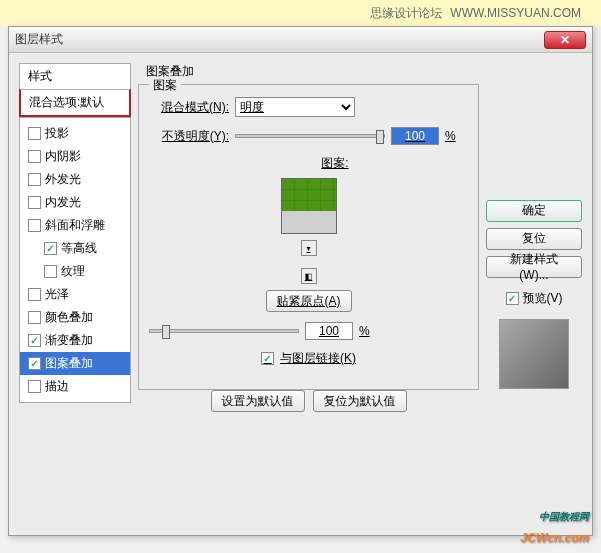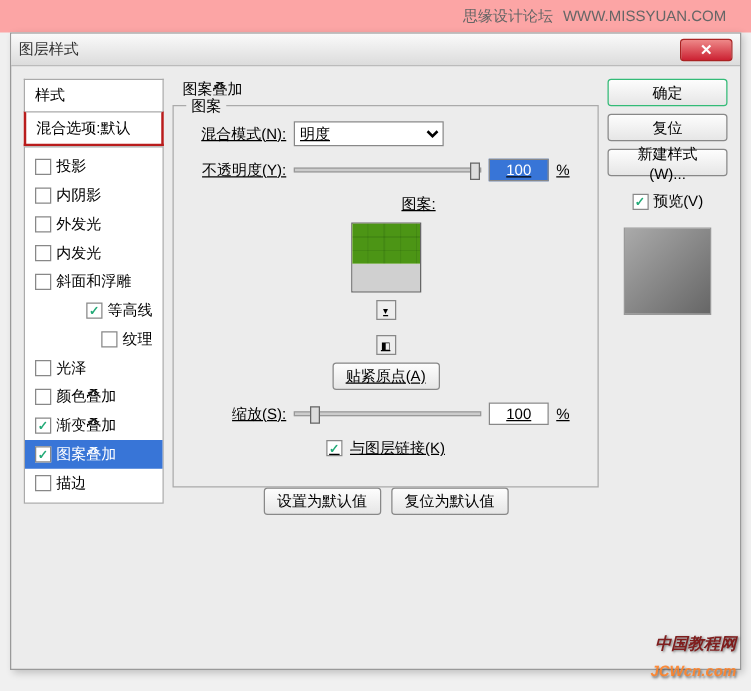--- a/index.html
+++ b/index.html
@@ -1,55 +1,55 @@
 <!DOCTYPE html>
 <html><head>
   <meta charset="utf-8">
   <style>
     * { box-sizing: border-box; margin: 0; padding: 0; font-family: "Microsoft YaHei", SimSun, sans-serif; font-size: 12px; }
     body { width: 601px; height: 553px; background: #f0f0f0; position: relative; }
-    .top-banner { height: 26px; background: #fca5a5; display: flex; align-items: center; justify-content: flex-end; padding-right: 20px; color: #666; font-size: 11px; }
+    .top-banner { height: 26px; background: #fef9c3; display: flex; align-items: center; justify-content: flex-end; padding-right: 20px; color: #666; font-size: 11px; }
     .top-banner span:first-child { margin-right: 8px; }
     .dialog { position: absolute; top: 26px; left: 8px; right: 8px; height: 510px; background: #ececec; border: 1px solid #999; box-shadow: 2px 2px 6px rgba(0,0,0,0.2); }
     .titlebar { height: 26px; background: linear-gradient(#fafafa, #dcdcdc); border-bottom: 1px solid #bbb; display: flex; align-items: center; padding: 0 6px; }
     .titlebar-text { flex: 1; color: #333; }
     .close-btn { width: 42px; height: 18px; background: linear-gradient(#e88, #c23); border: 1px solid #a22; border-radius: 3px; display: flex; align-items: center; justify-content: center; color: #fff; font-weight: bold; cursor: pointer; }
     .body { display: flex; padding: 10px; gap: 3px; height: calc(100% - 26px); }
     .left-panel { width: 112px; }
     .fieldset { border: 1px solid #aaa; padding: 4px 0; background: #fff; }
     .left-header { border: 1px solid #aaa; border-bottom: none; padding: 4px 8px; background: #fff; }
     .left-subheader { border: 2px solid #b91c1c; border-top: 1px solid #aaa; padding: 4px 8px; background: #fff; }
     .style-item { display: flex; align-items: center; padding: 3px 8px; gap: 4px; cursor: pointer; }
     .style-item.selected { background: #3875d7; color: #fff; }
-    .style-item.indent { padding-left: 24px; justify-content: flex-end; }
+    .style-item.indent { padding-left: 24px; }
     .checkbox { width: 13px; height: 13px; border: 1px solid #888; background: #fff; display: inline-flex; align-items: center; justify-content: center; font-size: 10px; color: #333; }
     .checkbox.checked::after { content: "✓"; color: #2a7; font-weight: bold; }
     .center-panel { flex: 1; padding: 0 4px; }
     .group-title { margin-bottom: 2px; margin-left: 8px; }
     .group-box { border: 1px solid #aaa; padding: 12px 10px; position: relative; margin-top: 4px; }
     .group-box > .legend { position: absolute; top: -8px; left: 10px; background: #ececec; padding: 0 4px; }
     .row { display: flex; align-items: center; margin-bottom: 10px; gap: 6px; text-decoration: underline; }
     .row label { text-align: right; }
     .row label.w1 { width: 80px; }
     select { width: 120px; height: 20px; border: 1px solid #888; background: #fff; }
     .slider { flex: 1; height: 4px; background: #ccc; position: relative; border: 1px solid #999; max-width: 150px; }
     .slider-thumb { position: absolute; top: -5px; width: 8px; height: 14px; background: #ddd; border: 1px solid #666; }
     .num-input { width: 48px; height: 18px; border: 1px solid #888; text-align: center; background: #fff; }
     .num-input.sel { background: #3875d7; color: #fff; }
     .pattern-swatch { width: 56px; height: 56px; border: 1px solid #666; display: flex; flex-direction: column; }
     .brick-top { flex: 0 0 60%; background: repeating-linear-gradient(90deg, #8bc34a 0 12px, #7cb342 12px 13px), repeating-linear-gradient(0deg, #8bc34a 0 10px, #7cb342 10px 11px); background-blend-mode: multiply; }
     .brick-bottom { flex: 1; background: #d0d0d0; }
     .small-dd { width: 16px; height: 16px; border: 1px solid #888; background: #eee; display: inline-flex; align-items: center; justify-content: center; font-size: 8px; cursor: pointer; }
     .button { height: 22px; padding: 0 10px; border: 1px solid #888; background: linear-gradient(#fdfdfd,#e6e6e6); border-radius: 3px; cursor: pointer; display: inline-flex; align-items: center; justify-content: center; }
-    .right-panel { width: 96px; display: flex; flex-direction: column; gap: 6px; align-items: stretch; }
+    .right-panel { width: 96px; display: flex; flex-direction: column; gap: 6px; align-items: stretch; justify-content: center; }
     .right-panel .button { width: 100%; }
     .preview-check { display: flex; align-items: center; gap: 4px; margin-top: 6px; justify-content: center; }
     .preview-box { margin-top: 6px; height: 70px; border: 1px solid #999; background: linear-gradient(135deg,#aaa,#666); align-self: center; width: 70px; }
     .footer-wm { position: absolute; bottom: 6px; right: 12px; color: rgba(255,130,40,0.9); font-size: 20px; font-weight: bold; font-style: italic; text-shadow: 1px 1px 2px rgba(0,0,0,0.5); }
-    .footer-wm small { color: #7f1d1d; font-size: 13px; display: block; text-align: right; }
+    .footer-wm small { color: #0f766e; font-size: 10px; display: block; text-align: right; }
     .btn-row { display:flex; gap:8px; justify-content:center; }
   </style>
 </head>
 <body>
 
 <div class="top-banner">
   <span>思缘设计论坛</span>
   <span>WWW.MISSYUAN.COM</span>
 </div>
 
@@ -145,21 +145,20 @@
             <div class="brick-top"></div>
             <div class="brick-bottom"></div>
           </div>
           <span class="small-dd">▾</span>
           <span style="width:6px"></span>
           <span class="small-dd">◧</span>
           <button class="button">贴紧原点(A)</button>
         </div>
 
         <div class="row">
-          <label class="w1">缩放(S):</label>
           <div class="slider">
               <div class="slider-thumb" style="left:8%"></div>
             </div>
           <input class="num-input" value="100" style="">
           <span>%</span>
         </div>
 
         <div class="row" style="justify-content:center;">
           <span class="checkbox checked"></span>
           <span>与图层链接(K)</span>

